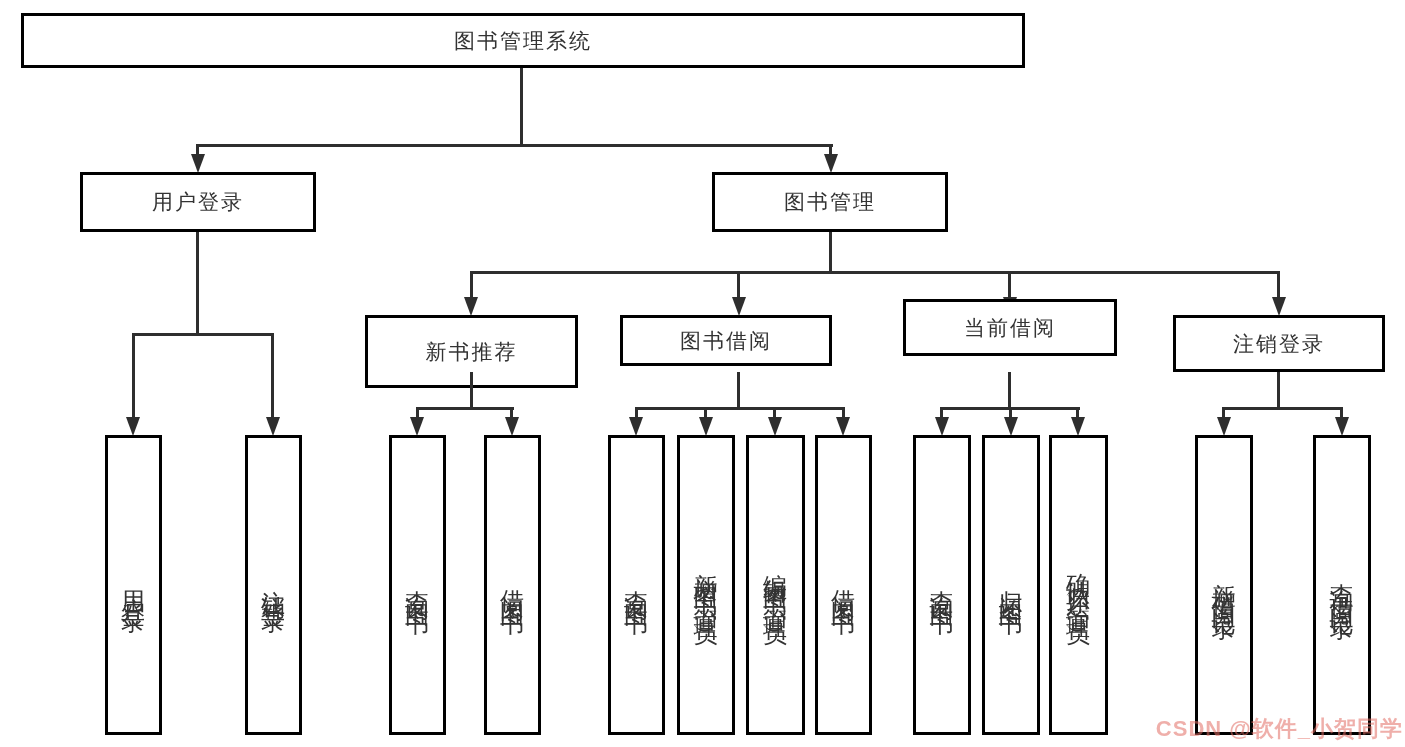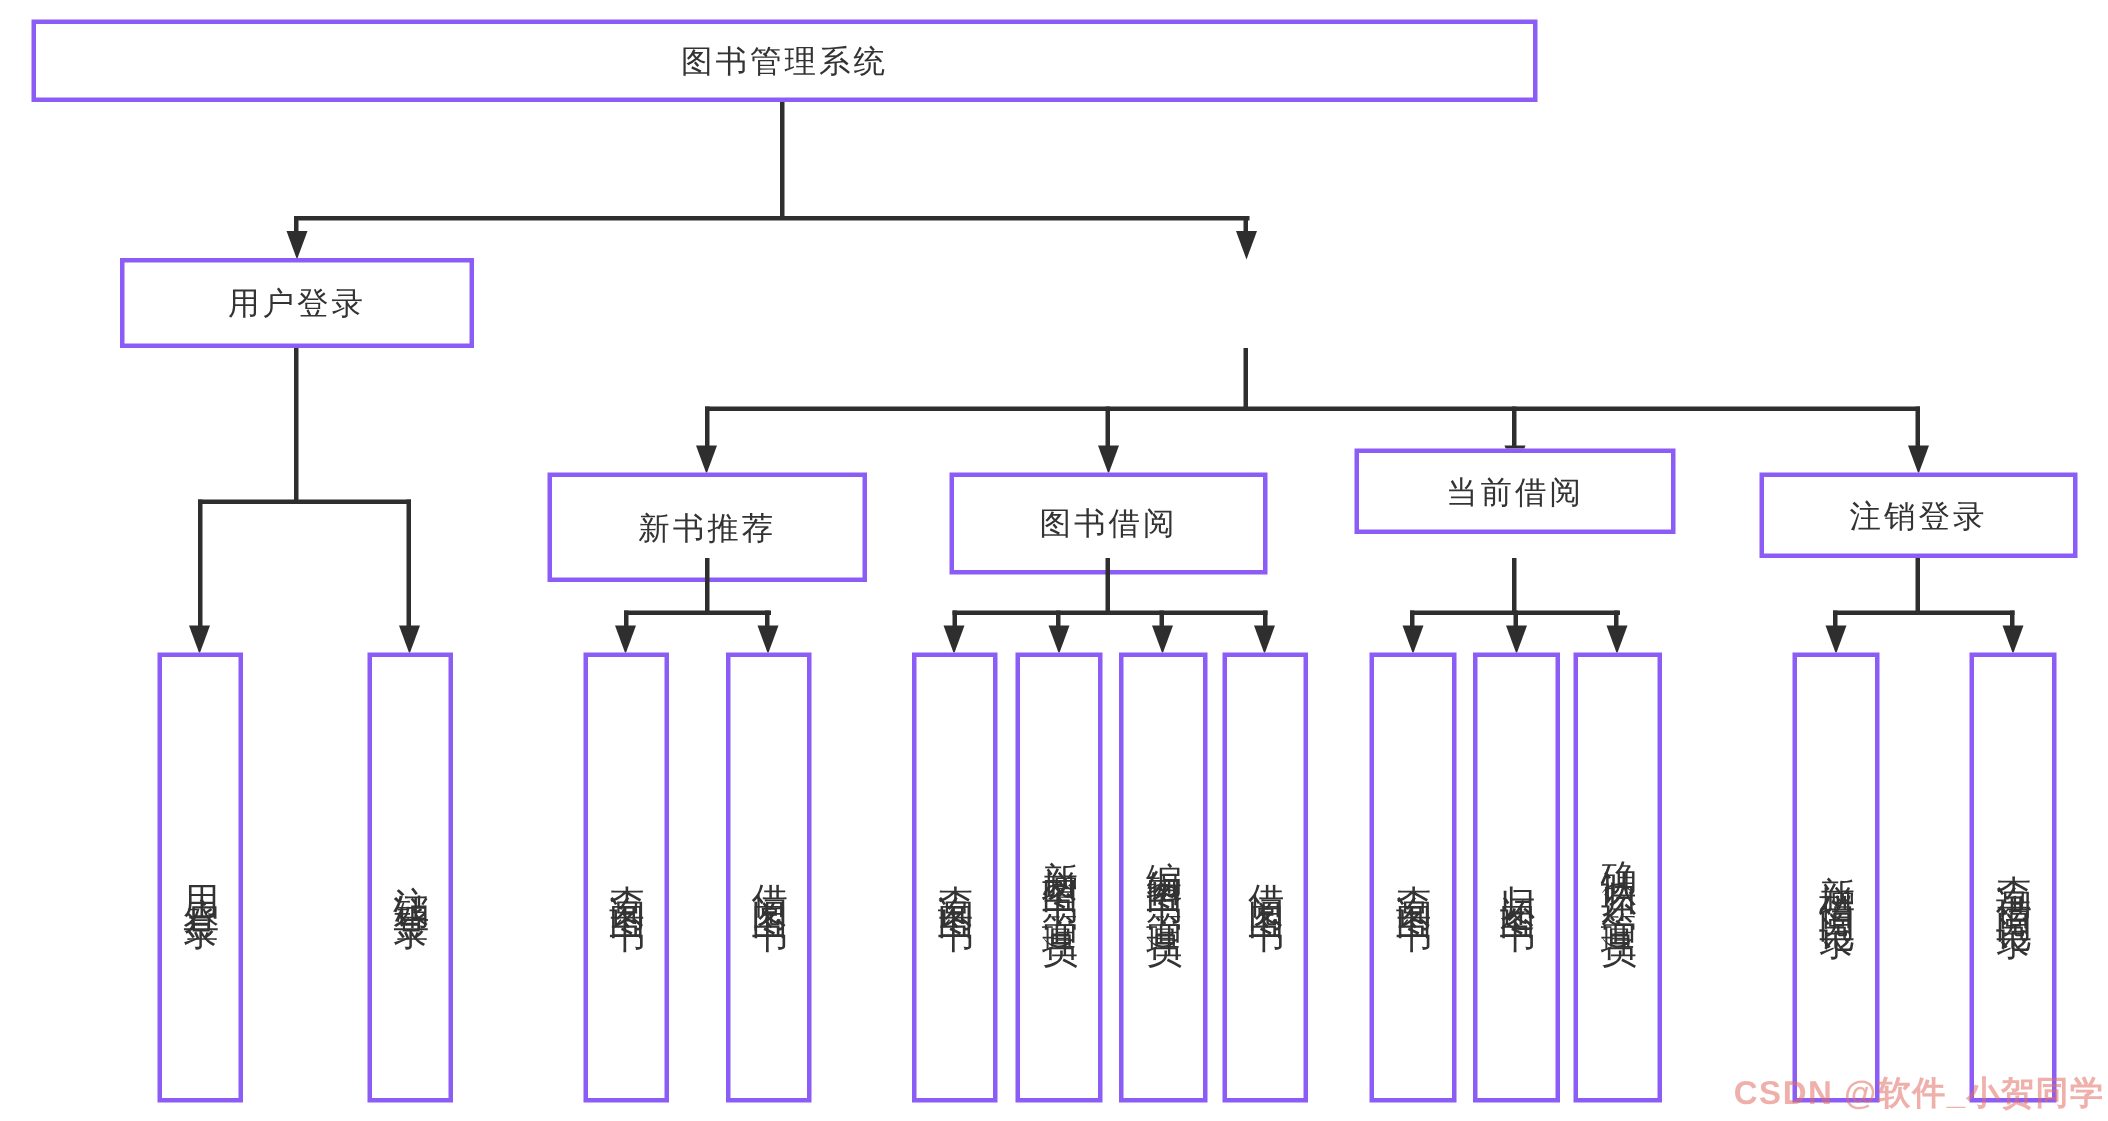--- a/index.html
+++ b/index.html
@@ -2,21 +2,21 @@
 <html><head>
 <meta charset="utf-8">
 <style>
   *{margin:0;padding:0;box-sizing:border-box}
   html,body{background:#ffffff}
   #canvas{
     position:relative;width:1405px;height:747px;background:#fff;
     font-family:"Liberation Sans",sans-serif;overflow:hidden;
   }
   .box{
-    position:absolute;background:#fff;border:3px solid #8b5cf6;
+    position:absolute;background:#fff;border:3px solid #000000;
     display:flex;align-items:center;justify-content:center;
     color:#333;font-size:21px;letter-spacing:2px;white-space:nowrap;
   }
   .vbox{
     writing-mode:vertical-rl;text-orientation:mixed;
     font-size:24px;letter-spacing:7px;line-height:1.3;
   }
   .vl{position:absolute;width:3px;background:#2e2e2e}
   .hl{position:absolute;height:3px;background:#2e2e2e}
   .ar{position:absolute;width:0;height:0;
@@ -34,41 +34,42 @@
   <div class="box" style="left:21px;top:13px;width:1004px;height:55px">图书管理系统</div>
 
   <div class="vl" style="left:520px;top:68px;height:78px"></div>
   <div class="hl" style="left:196px;top:144px;width:637px"></div>
   <div class="vl" style="left:196px;top:144px;height:14px"></div>
   <div class="ar" style="left:191px;top:154px"></div>
   <div class="vl" style="left:829px;top:144px;height:14px"></div>
   <div class="ar" style="left:824px;top:154px"></div>
 
   <div class="box" style="left:80px;top:172px;width:236px;height:60px">用户登录</div>
+  <div class="box" style="left:712px;top:172px;width:236px;height:60px">图书管理</div>
 
   <div class="vl" style="left:196px;top:232px;height:104px"></div>
   <div class="hl" style="left:132px;top:333px;width:142px"></div>
   <div class="vl" style="left:132px;top:333px;height:88px"></div>
   <div class="ar" style="left:126px;top:417px"></div>
   <div class="vl" style="left:271px;top:333px;height:88px"></div>
   <div class="ar" style="left:266px;top:417px"></div>
 
   <div class="vl" style="left:829px;top:232px;height:42px"></div>
   <div class="hl" style="left:470px;top:271px;width:810px"></div>
   <div class="vl" style="left:470px;top:271px;height:30px"></div>
   <div class="ar" style="left:464px;top:297px"></div>
   <div class="vl" style="left:737px;top:271px;height:30px"></div>
   <div class="ar" style="left:732px;top:297px"></div>
   <div class="vl" style="left:1008px;top:271px;height:30px"></div>
   <div class="ar" style="left:1003px;top:297px"></div>
   <div class="vl" style="left:1277px;top:271px;height:30px"></div>
   <div class="ar" style="left:1272px;top:297px"></div>
 
   <div class="box" style="left:365px;top:315px;width:213px;height:73px">新书推荐</div>
-  <div class="box" style="left:633px;top:315px;width:212px;height:68px">图书借阅</div>
+  <div class="box" style="left:620px;top:315px;width:212px;height:51px">图书借阅</div>
   <div class="box" style="left:903px;top:299px;width:214px;height:57px">当前借阅</div>
   <div class="box" style="left:1173px;top:315px;width:212px;height:57px">注销登录</div>
 
   <div class="vl" style="left:470px;top:372px;height:38px"></div>
   <div class="hl" style="left:416px;top:407px;width:98px"></div>
   <div class="vl" style="left:416px;top:407px;height:14px"></div>
   <div class="ar" style="left:410px;top:417px"></div>
   <div class="vl" style="left:510px;top:407px;height:14px"></div>
   <div class="ar" style="left:505px;top:417px"></div>
 

